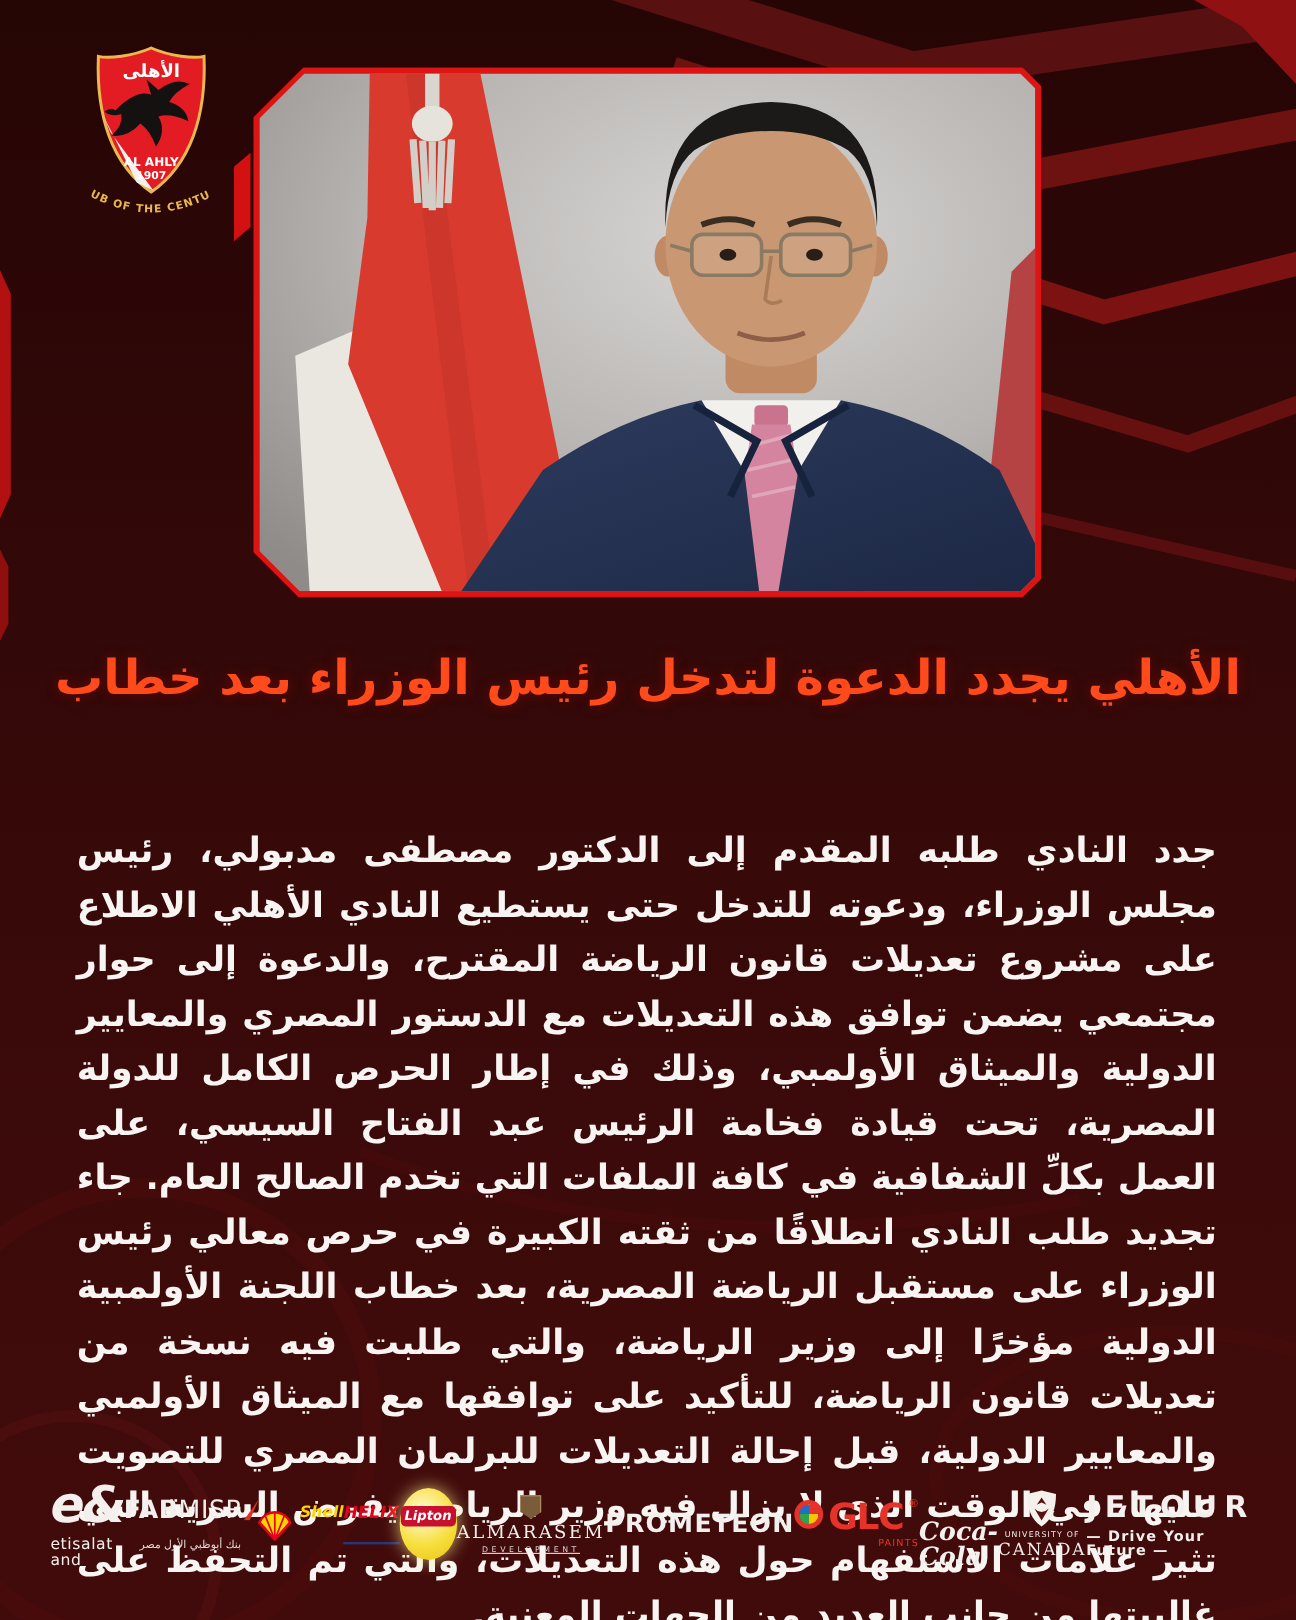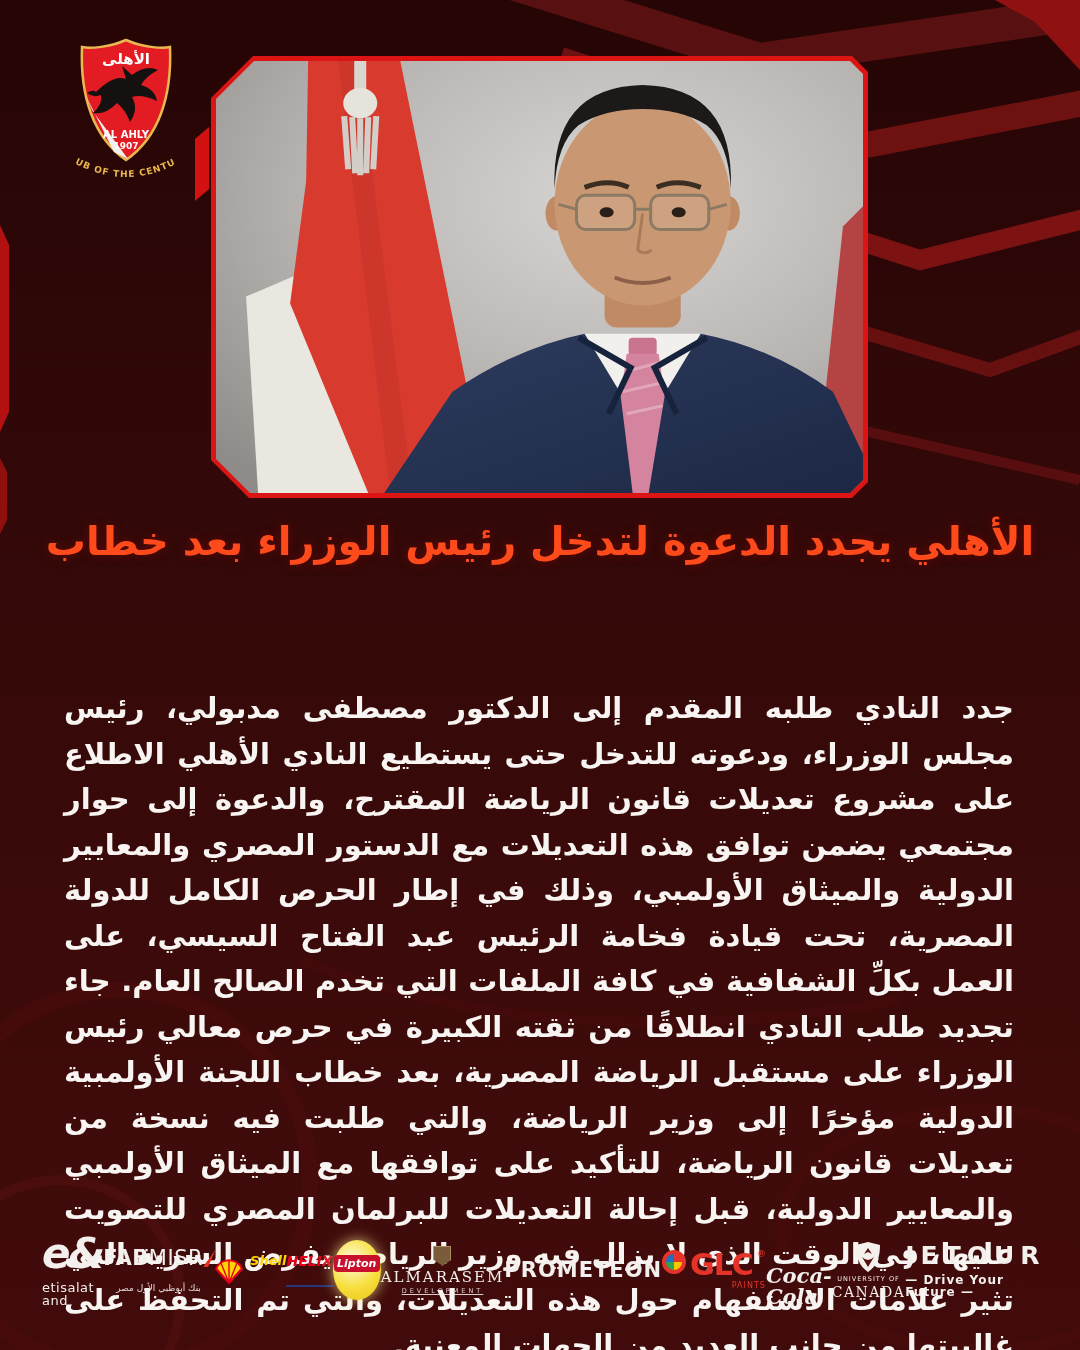--- a/index.html
+++ b/index.html
@@ -25,21 +25,21 @@
       calc(100% - 13px) 100%, 34px 100%, 0 calc(100% - 34px), 0 38px);
   }
   .photo svg{display:block;width:100%;height:100%;}
   .frame-accent{
     position:absolute;left:195px;top:127px;width:14px;height:74px;background:#d31111;
     clip-path:polygon(0 12px,100% 0,100% calc(100% - 12px),0 100%);
   }
 
   
   .headline{
-    position:absolute;left:40px;right:40px;top:503px;text-align:center;direction:rtl;
+    position:absolute;left:40px;right:40px;top:527px;text-align:center;direction:rtl;
     color:#ff4a1c;font-weight:bold;font-size:40px;line-height:76px;
     text-shadow:0 0 10px rgba(120,10,0,.65);
   }
 
   
   .article{
     position:absolute;left:64px;right:66px;top:657px;direction:rtl;
     color:#f7f4f1;font-weight:bold;font-size:29px;line-height:45.5px;
     text-align:justify;text-align-last:right;
   }

